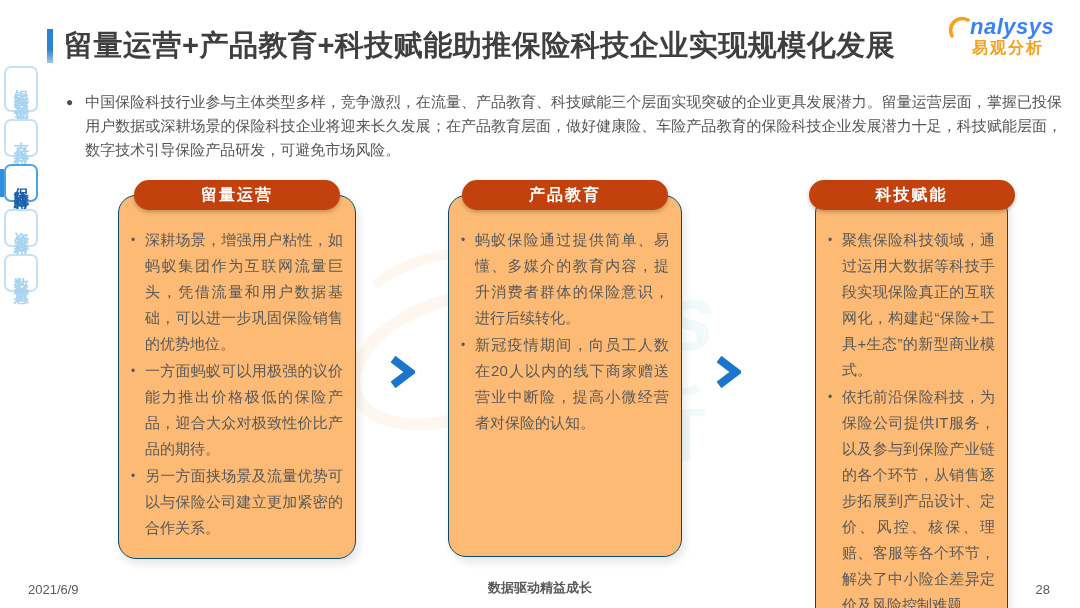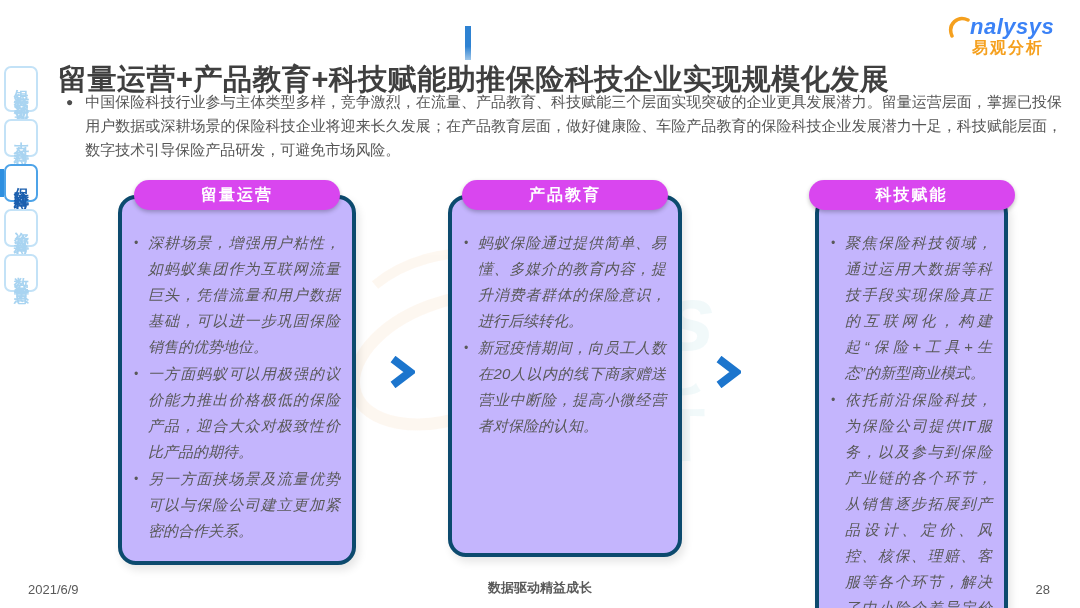--- a/index.html
+++ b/index.html
@@ -6,21 +6,21 @@
   html,body { margin:0; padding:0; }
   body {
     width:1080px; height:608px;
     background:#ffffff;
     font-family:"Liberation Sans", sans-serif;
     position:relative; overflow:hidden;
   }
   .slide { position:absolute; inset:0; }
 
   
-  .title-row { position:absolute; top:26px; left:47px; display:flex; align-items:center; z-index:4;flex-direction:column; }
+  .title-row { position:absolute; top:26px; left:47px; display:flex; align-items:center; z-index:4; }
   .accent-bar { width:6px; height:34px; background:linear-gradient(180deg,#2e82d2 60%,#9fc6e9 100%); }
   .page-title { margin:0 0 0 11px; font-size:29px; font-weight:bold; color:#3f3f3f; white-space:nowrap; letter-spacing:0.5px; }
 
   
   .logo { position:absolute; top:14px; right:10px; width:124px; z-index:3; }
   .logo-top { display:flex; align-items:flex-end; }
   .logo-arc { margin-right:-6px; margin-bottom:2px; }
   .logo-brand { color:#3b82f6; font-style:italic; font-weight:bold; font-size:22px; letter-spacing:0.5px; }
   .logo-cn { color:#f5a01e; font-weight:bold; font-size:16px; letter-spacing:2px; margin-left:26px; margin-top:-2px; }
 
@@ -45,30 +45,29 @@
 
   
   .watermark { position:absolute; left:345px; top:225px; z-index:0; pointer-events:none; }
 
   
   .content { position:absolute; left:118px; top:180px; width:890px; display:flex; z-index:1; }
   .col { display:flex; flex-direction:column; align-items:center; }
   .col-1 { width:238px; } .col-2 { width:234px; } .col-3 { width:234px;padding-left:41px; }
   .pill {
     width:206px; height:30px; line-height:30px; border-radius:16px;
-    background:#d946ef; color:#ffffff; font-size:16px; font-weight:bold;
+    background:#c2410c; color:#ffffff; font-size:16px; font-weight:bold;
     text-align:center; letter-spacing:2px; z-index:2; position:relative;
     box-shadow:0 2px 4px rgba(0,0,0,0.25);
   }
   .card {
-    margin-top:-15px; width:100%; background:#c4b5fd;
-    border:4px solid #0c4a6e; border-radius:18px;
+    margin-top:-15px; width:100%; background:#fdba74;
+    border:1px solid #0c4a6e; border-radius:18px;
     box-shadow:3px 5px 9px rgba(0,0,0,0.10);
     padding:31px 12px 16px 8px;
-    font-style:italic;
   }
   .card-1 { min-height:350px; } .card-2 { min-height:362px; } .card-3 { min-height:370px; }
   .card ul { list-style:none; margin:0; padding:0; }
   .card li {
     position:relative; padding-left:18px; font-size:15px; line-height:26px;
     color:#595959; text-align:justify; margin-bottom:1px;
   }
   .card li::before { content:"•"; position:absolute; left:4px; top:0; font-size:12px; color:#595959; }
 
   .arrow-cell { flex:1; display:flex; justify-content:center; }

